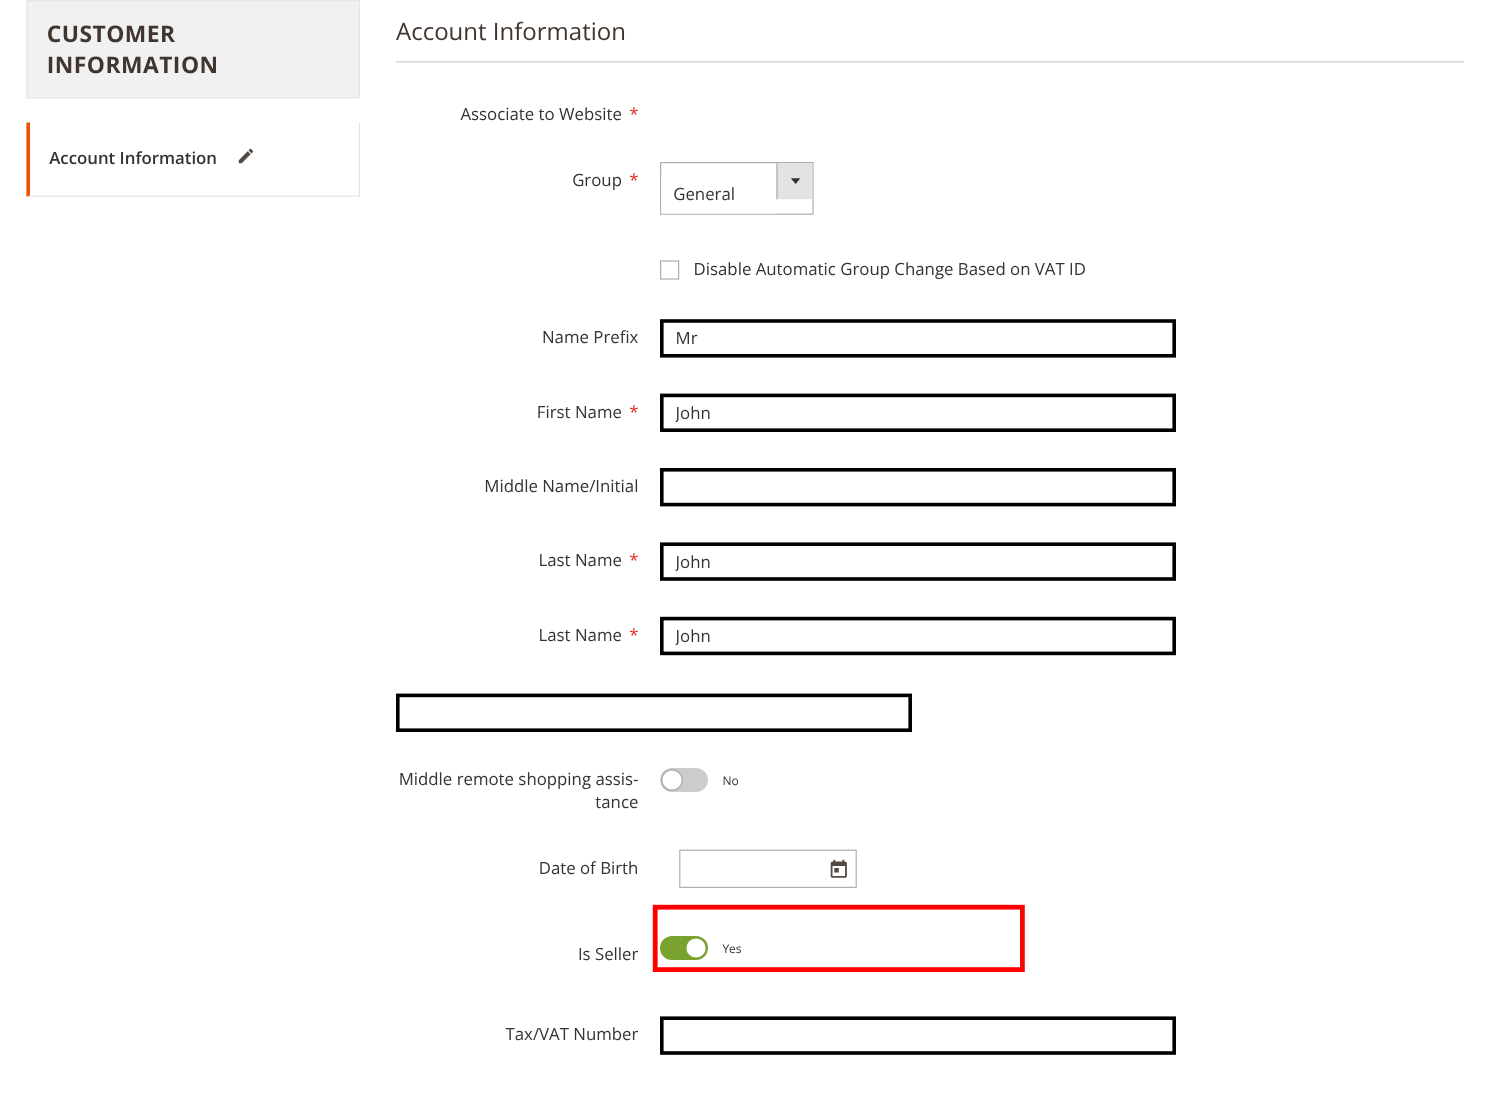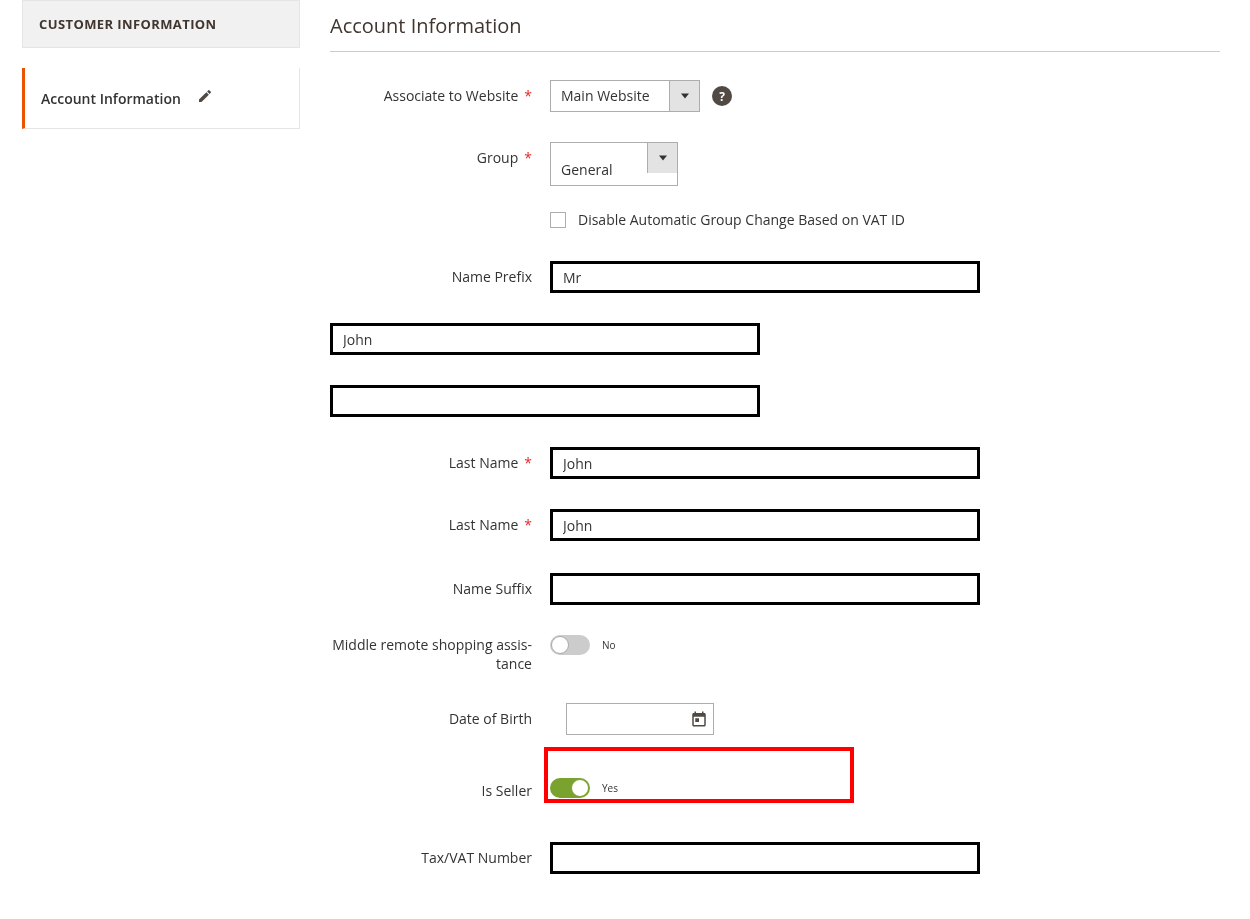--- a/index.html
+++ b/index.html
@@ -19,21 +19,21 @@
   .sidebar {
     width: 278px;
     margin-left: 22px;
     margin-top: 0;
   }
   .sidebar-header {
     background: #f1f1f1;
     border: 1px solid #e5e5e5;
     padding: 14px 16px;
     font-weight: 700;
-    font-size: 13px;
+    font-size: 19px;
     letter-spacing: 0.4px;
     color: #41362f;
   }
   .sidebar-item {
     border: 1px solid #e5e5e5;
     border-top: none;
     border-left: 3px solid #eb5202;
     padding: 20px 16px;
     font-size: 14px;
     color: #333;
@@ -112,21 +112,21 @@
   .select-btn svg { width: 8px; height: 8px; fill: #333; }
   .help-icon {
     width: 20px; height: 20px; border-radius: 50%;
     background: #514943; color: #fff;
     display: flex; align-items: center; justify-content: center;
     font-weight: 700; font-size: 12px;
     cursor: help;
   }
   .checkbox-row {
     display: flex; align-items: center; gap: 12px;
-    margin-top: 12px;
+    margin-top: 24px;
   }
   .checkbox {
     width: 16px; height: 16px;
     border: 1px solid #adadad; background: #fff;
     cursor: pointer;
   }
   
   .toggle {
     width: 40px; height: 20px; border-radius: 20px;
     background: #ccc; position: relative; cursor: pointer;
@@ -158,21 +158,21 @@
   .cal-btn svg { width: 18px; height: 18px; fill: #514943; }
   .highlight-box {
     border: 4px solid #ff0000;
     margin-left: -8px;
     padding: 24px 4px 24px 4px;
     width: 310px;
     position: absolute;
     pointer-events: none;
     margin-top: -26px;
   }
-  .is-seller-wrap { position: relative; align-items: center; }
+  .is-seller-wrap { position: relative; }
 </style>
 </head>
 <body>
 
 <div class="page">
 
   <div class="sidebar">
     <div class="sidebar-header">CUSTOMER INFORMATION</div>
     <div class="sidebar-item">
       <span>Account Information</span>
@@ -184,31 +184,20 @@
     </div>
   </div>
 
   <div class="main">
     <div class="section-title">Account Information</div>
 
     <div class="form-row">
       <div class="label-cell">
         <span>Associate to Website</span><span class="req">*</span>
       </div>
-      <div class="input-cell">
-        <div class="select-wrap">
-          <div class="select-val">Main Website</div>
-          <div class="select-btn">
-            <svg viewBox="0 0 10 10">
-                <path d="M0 2 L10 2 L5 8 Z"></path>
-              </svg>
-          </div>
-        </div>
-        <div class="help-icon">?</div>
-      </div>
     </div>
 
     <div class="form-row" style="margin-bottom:8px;">
       <div class="label-cell">
         <span>Group</span><span class="req">*</span>
       </div>
       <div class="input-cell" style="flex-direction:column; align-items:flex-start;">
         <div class="select-wrap">
           <div class="select-val" style="min-width:96px;margin-top:12px;">General</div>
           <div class="select-btn">
@@ -227,26 +216,30 @@
     <div style="height:24px;"></div>
 
     <div class="form-row">
       <div class="label-cell">Name Prefix</div>
       <div class="input-cell">
         <input class="text-input" type="text" value="Mr" style="">
       </div>
     </div>
 
     <div class="form-row">
+      <div class="label-cell">
+        <span>First Name</span><span class="req">*</span>
+      </div>
       <div class="input-cell">
         <input class="text-input" type="text" value="John" style="">
       </div>
     </div>
 
     <div class="form-row">
+      <div class="label-cell">Middle Name/Initial</div>
       <div class="input-cell">
         <input class="text-input" type="text" value="" style="">
       </div>
     </div>
 
     <div class="form-row">
       <div class="label-cell">
         <span>Last Name</span><span class="req">*</span>
       </div>
       <div class="input-cell">
@@ -257,21 +250,20 @@
     <div class="form-row" style="margin-bottom:32px;">
       <div class="label-cell">
         <span>Last Name</span><span class="req">*</span>
       </div>
       <div class="input-cell">
         <input class="text-input" type="text" value="John" style="">
       </div>
     </div>
 
     <div class="form-row">
-      <div class="label-cell">Name Suffix</div>
       <div class="input-cell">
         <input class="text-input" type="text" value="" style="">
       </div>
     </div>
 
 
     <div class="form-row">
       <div class="label-cell" style="padding-top:0;">Middle remote shopping assis­tance</div>
       <div class="input-cell">
         <div class="toggle">

